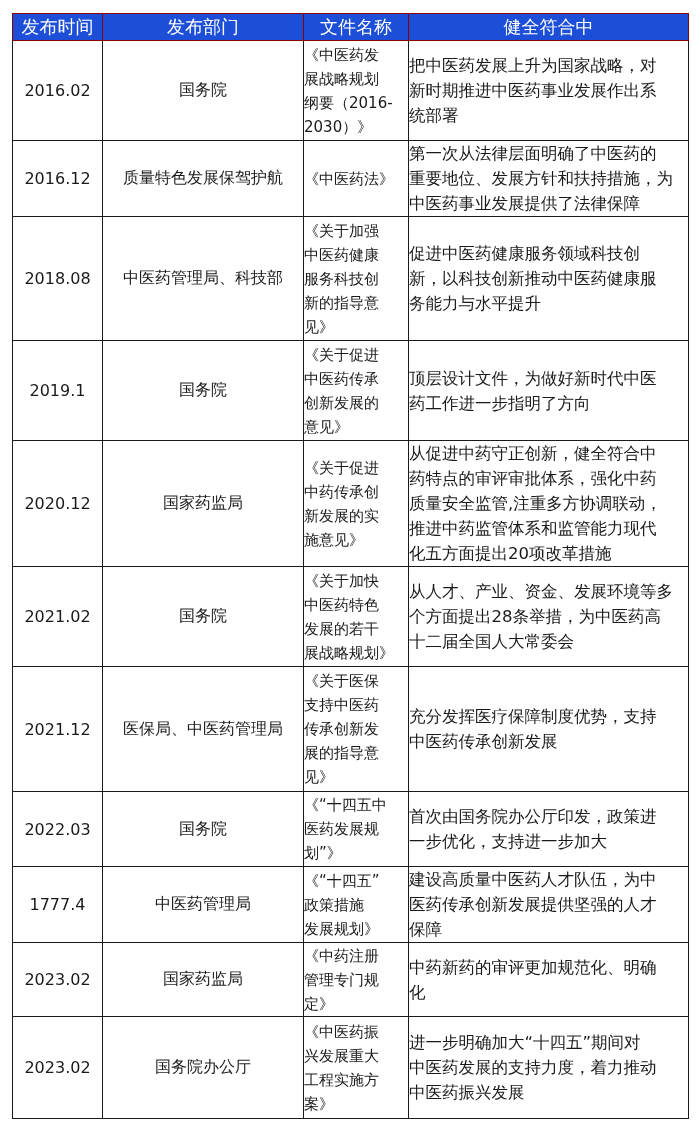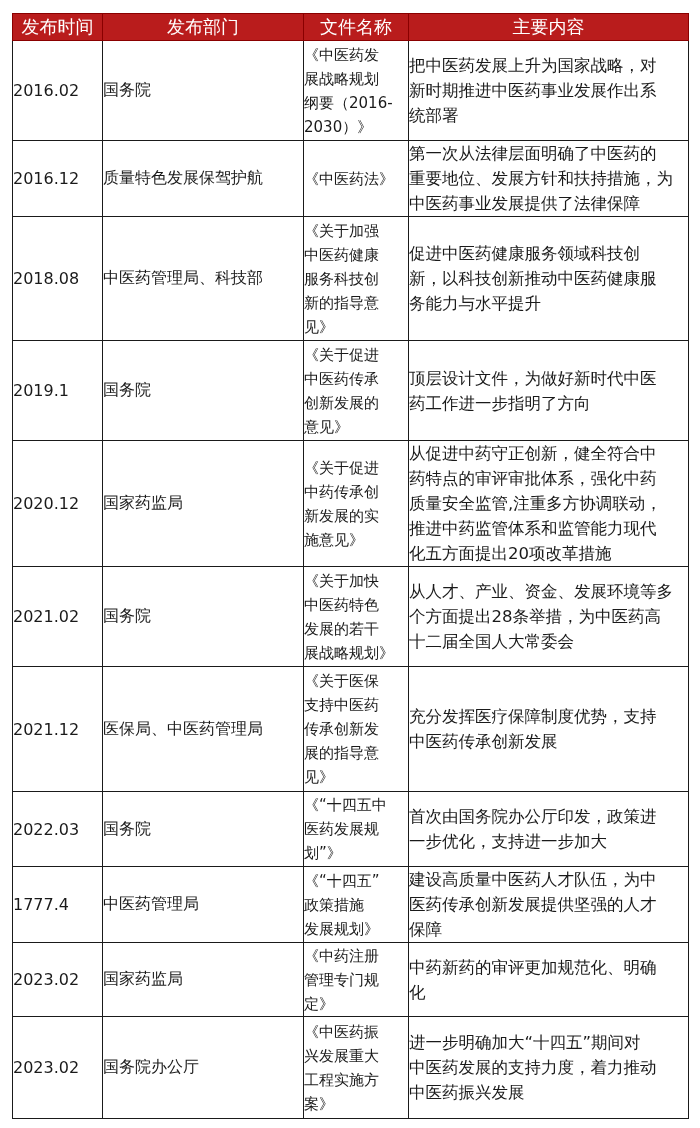--- a/index.html
+++ b/index.html
@@ -6,45 +6,45 @@
   body { width: 700px; height: 1128px; position: relative; overflow: hidden;
          font-family: "DejaVu Sans", "Liberation Sans", sans-serif; color: #1a1a1a; }
   table.policy {
     position: absolute; left: 12px; top: 13px;
     width: 676px; border-collapse: collapse; table-layout: fixed;
   }
   table.policy th, table.policy td {
     border: 1.5px solid #1a1a1a; padding: 0; vertical-align: middle;
   }
   table.policy th {
-    background: #b91c1c; color: #ffffff; font-weight: normal;
+    background: #1d4ed8; color: #ffffff; font-weight: normal;
     font-size: 18px; height: 26px; line-height: 26px; text-align: center;
     border-color: #8a0000;
   }
-  td.date, td.dept { font-size: 16px; }
+  td.date, td.dept { text-align: center; font-size: 16px; }
   td.doc { text-align: left; font-size: 15px; line-height: 24px; white-space: pre-line; }
   td.content { text-align: left; font-size: 16.5px; line-height: 25px; padding-left: 4px; padding-right: 2px; white-space: pre-line; }
   col.c1 { width: 90px; } col.c2 { width: 201px; } col.c3 { width: 105px; } col.c4 { width: 280px; }
 </style>
 </head>
 <body>
 
 <table class="policy">
   <colgroup>
       <col class="c1">
       <col class="c2">
       <col class="c3">
       <col class="c4">
     </colgroup>
   <thead>
     <tr>
       <th>发布时间</th>
       <th>发布部门</th>
       <th>文件名称</th>
-      <th>主要内容</th>
+      <th>健全符合中</th>
     </tr>
   </thead>
   <tbody id="tbody">
       <tr style="height: 100px;">
     <td class="date">2016.02</td>
     <td class="dept">国务院</td>
     <td class="doc">《中医药发
 展战略规划
 纲要（2016-
 2030）》</td>

